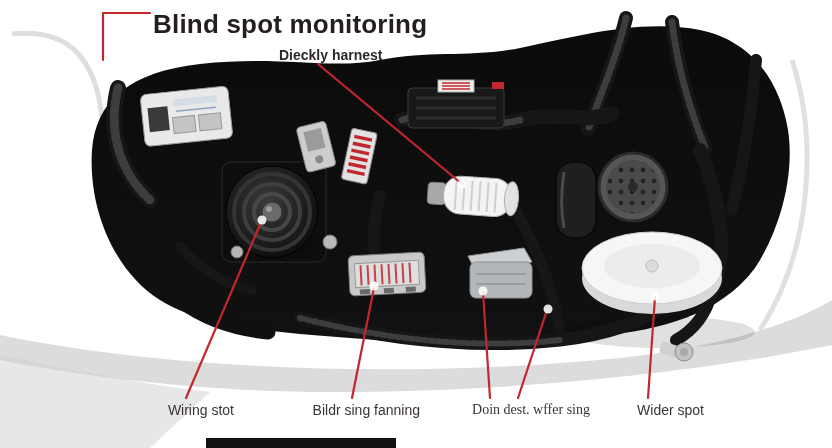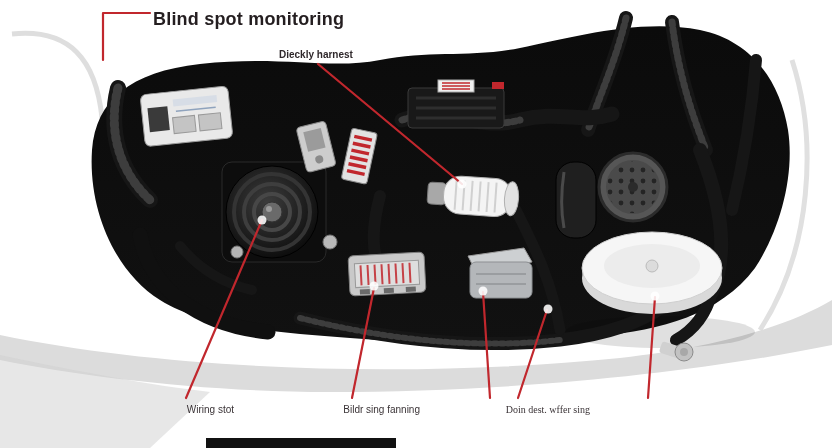--- a/index.html
+++ b/index.html
@@ -6,27 +6,27 @@
   html,body{margin:0;padding:0;}
   body{
     width:832px;height:448px;position:relative;overflow:hidden;
     background:#ffffff;
     font-family:"Liberation Sans", sans-serif;
   }
   .stage{position:absolute;inset:0;}
   .stage svg{position:absolute;left:0;top:0;}
   .title{
     position:absolute;left:153px;top:9px;
-    font-size:18px;font-weight:700;letter-spacing:.2px;
+    font-size:26px;font-weight:700;letter-spacing:.2px;
     color:var(--title-color,#241e20);
   }
   .callout-label{
     position:absolute;
     color:var(--label-color,#3a3336);
-    font-size:10px;line-height:18px;white-space:nowrap;
+    font-size:14px;line-height:18px;white-space:nowrap;
   }
   .harness-label{left:279px;top:46px;font-weight:600;color:#2f282b;}
   .bl{top:401px;text-align:right;}
   .b0{left:138px;width:96px;}
   .b1{left:274px;width:146px;}
   .b2{left:424px;width:166px;font-family:Liberation Serif, serif;}
   .b3{left:598px;width:106px;}
   .cl{stroke:var(--callout-red,#c1272d);stroke-width:2.2;fill:none;stroke-linecap:round;stroke-linejoin:round;}
   .cd{fill:#ffffff;fill-opacity:.88;}
 </style>
@@ -206,14 +206,15 @@
   </g>
 </svg>
 
   <div class="title">Blind spot monitoring</div>
 
   <div class="callout-label harness-label">Dieckly harnest</div>
 
   <div class="callout-label bl b0">Wiring stot</div>
   <div class="callout-label bl b1">Bildr sing fanning</div>
   <div class="callout-label bl b2">Doin dest. wffer sing</div>
+  <div class="callout-label bl b3">Wider spot</div>
 
 </div>
 
 </body></html>

